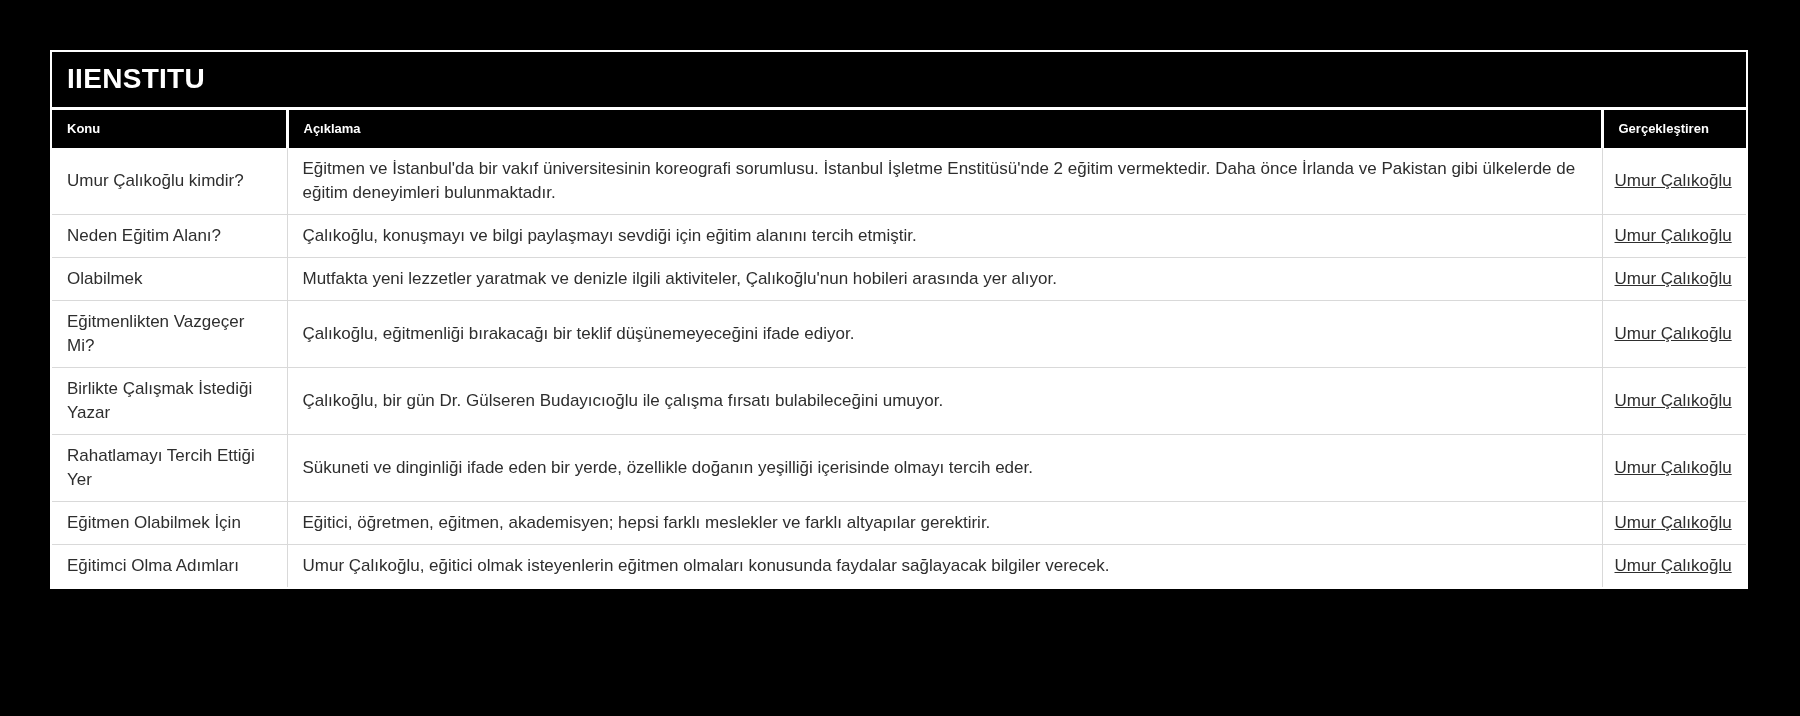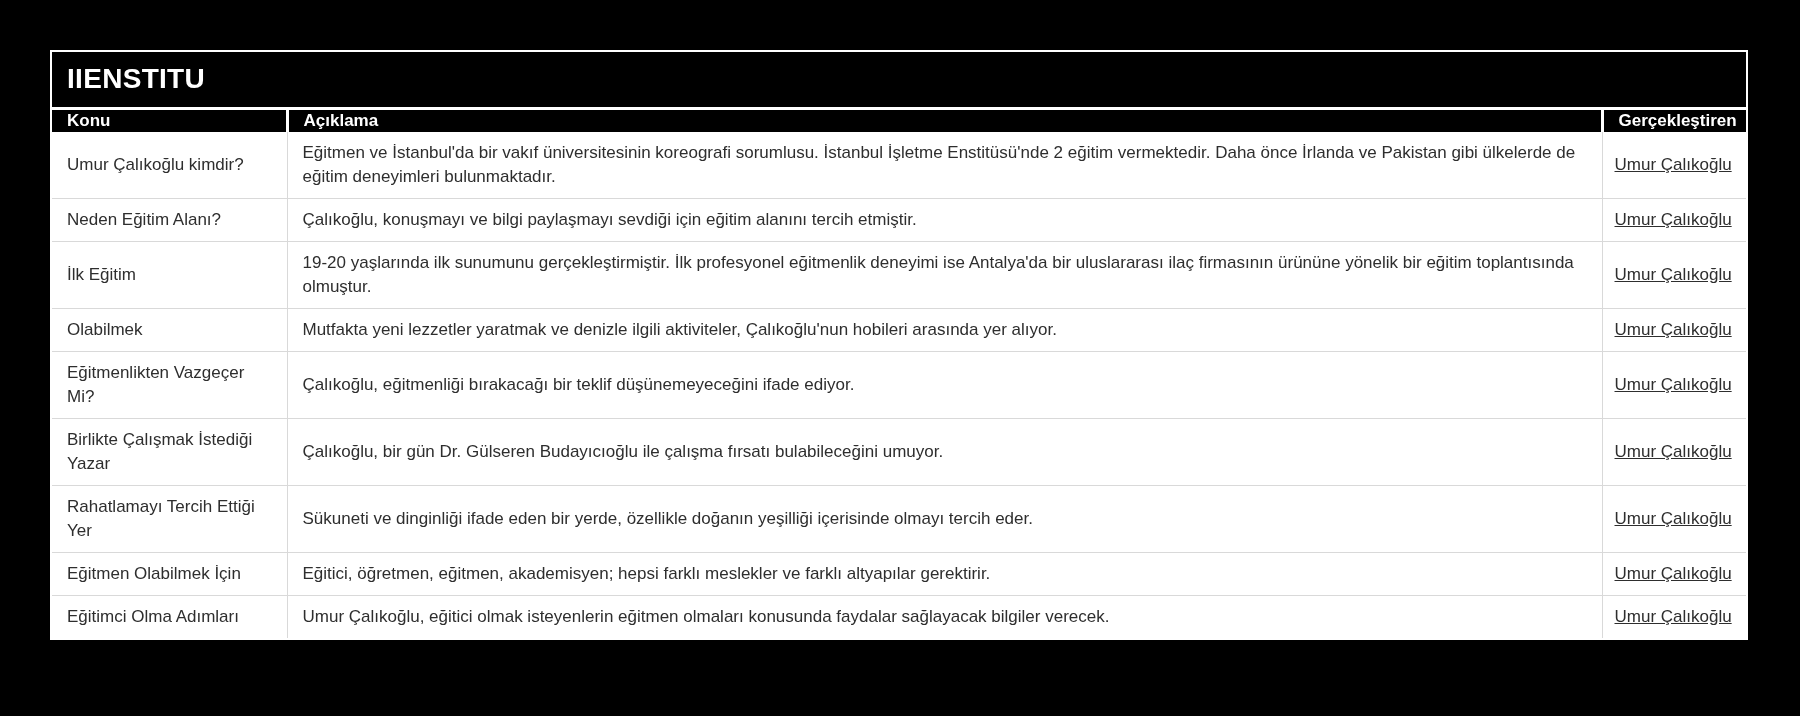--- a/index.html
+++ b/index.html
@@ -37,23 +37,23 @@
     width: 100%;
     border-collapse: collapse;
     table-layout: fixed;
   }
   col.col-topic { width: 235px; }
   col.col-performer { width: 144px; }
   .info-table th {
     background: var(--header-bg, #000);
     color: var(--header-text, #fff);
     text-align: left;
-    font-size: 17px;
+    font-size: 13px;
     font-weight: bold;
-    padding: 0 15px;
+    padding: 8px 15px;
     line-height: 22px;
   }
   .info-table th + th {
     border-left: 3px solid var(--frame, #fff);
   }
   .info-table td {
     background: var(--body-bg, #fff);
     color: var(--body-text, #2e2e2e);
     font-size: 17px;
     line-height: 24px;
@@ -97,25 +97,20 @@
           <td class="topic">Umur Çalıkoğlu kimdir?</td>
           <td class="description">Eğitmen ve İstanbul'da bir vakıf üniversitesinin koreografi sorumlusu. İstanbul İşletme Enstitüsü'nde 2 eğitim vermektedir. Daha önce İrlanda ve Pakistan gibi ülkelerde de eğitim deneyimleri bulunmaktadır.</td>
           <td class="performer">Umur Çalıkoğlu</td>
         </tr>
         <tr>
           <td class="topic">Neden Eğitim Alanı?</td>
           <td class="description">Çalıkoğlu, konuşmayı ve bilgi paylaşmayı sevdiği için eğitim alanını tercih etmiştir.</td>
           <td class="performer">Umur Çalıkoğlu</td>
         </tr>
         <tr>
-          <td class="topic">İlk Eğitim</td>
-          <td class="description">19-20 yaşlarında ilk sunumunu gerçekleştirmiştir. İlk profesyonel eğitmenlik deneyimi ise Antalya'da bir uluslararası ilaç firmasının ürününe yönelik bir eğitim toplantısında olmuştur.</td>
-          <td class="performer">Umur Çalıkoğlu</td>
-        </tr>
-        <tr>
           <td class="topic">Olabilmek</td>
           <td class="description">Mutfakta yeni lezzetler yaratmak ve denizle ilgili aktiviteler, Çalıkoğlu'nun hobileri arasında yer alıyor.</td>
           <td class="performer">Umur Çalıkoğlu</td>
         </tr>
         <tr>
           <td class="topic">Eğitmenlikten Vazgeçer Mi?</td>
           <td class="description">Çalıkoğlu, eğitmenliği bırakacağı bir teklif düşünemeyeceğini ifade ediyor.</td>
           <td class="performer">Umur Çalıkoğlu</td>
         </tr>
         <tr>

